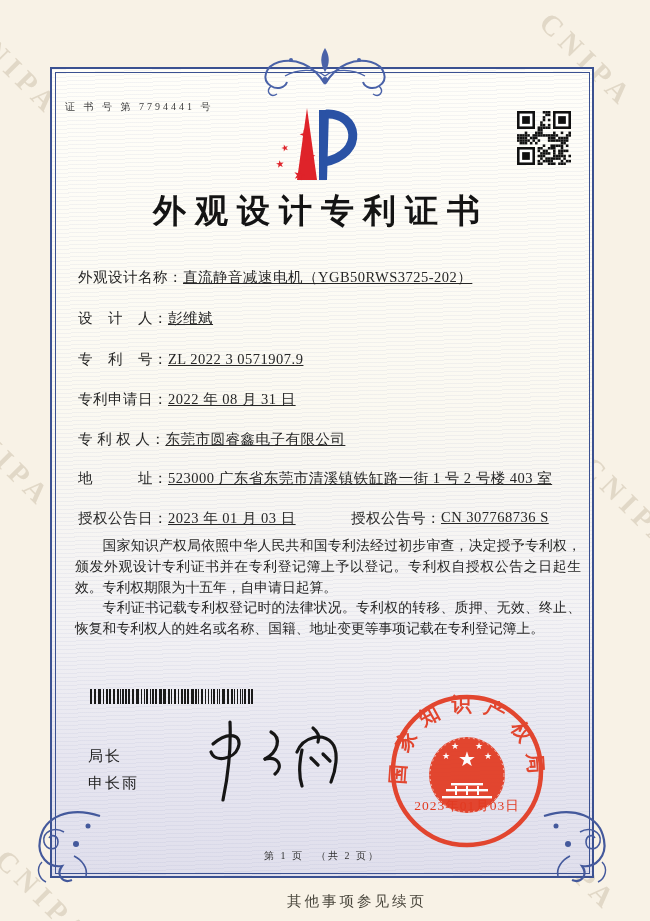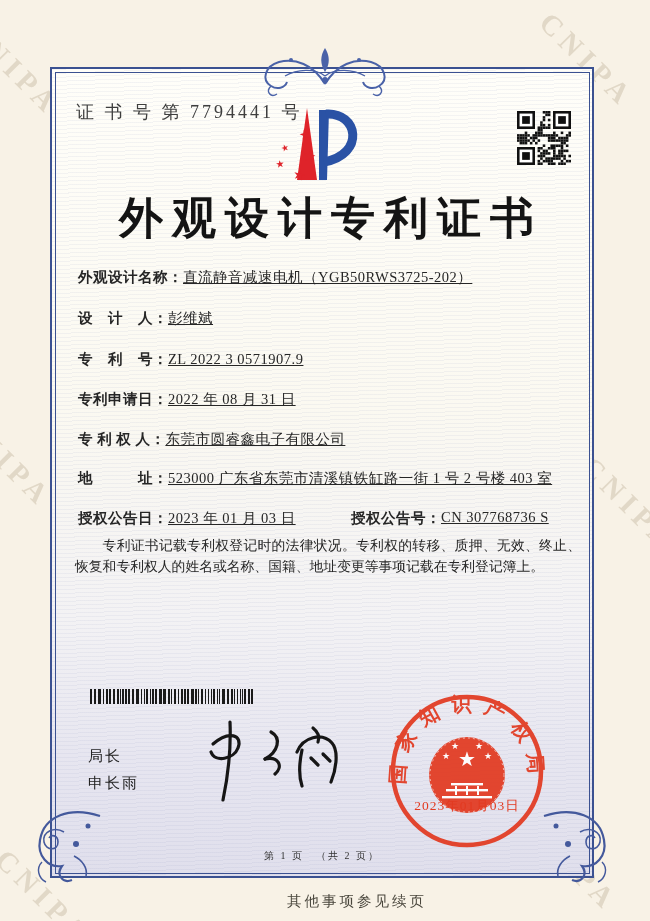--- a/index.html
+++ b/index.html
@@ -23,32 +23,32 @@
     background-image:
       repeating-linear-gradient(178deg, rgba(130,140,185,0.09) 0 1px, rgba(0,0,0,0) 1px 4px),
       linear-gradient(180deg,#fffef9 0%,#fbf9f1 42%,#f3f2f4 68%,#e7e6f0 85%,#e0dfec 100%);
   }
   .frame::after{
     content:"";position:absolute;inset:2.5px;
     border:1px solid #3b5191;pointer-events:none;
   }
   .abs{position:absolute;}
   .cert-no{
-    left:76px;top:100px;
-    font-size:18px;letter-spacing:3px;color:#3e3e3e;
+    left:65px;top:100px;
+    font-size:10px;letter-spacing:3px;color:#3e3e3e;
   }
   .title{
-    left:59px;top:189px;width:544px;text-align:center;
-    font-size:44px;font-weight:bold;letter-spacing:9px;color:#141414;
+    left:49px;top:189px;width:544px;text-align:center;
+    font-size:33px;font-weight:bold;letter-spacing:9px;color:#141414;
   }
   .row{
     left:78px;width:505px;display:flex;align-items:baseline;
     font-size:14.5px;color:#262626;letter-spacing:0.5px;white-space:nowrap;
   }
-  .row .lbl{flex:none;font-weight:bold;}
+  .row .lbl{flex:none;}
   .row .val{flex:none;text-decoration:underline;}
   .grant-no{position:absolute;left:273px;top:0;display:flex;white-space:nowrap;}
   .paras{
     left:75px;top:536px;width:506px;
     font-size:13.8px;line-height:20.8px;color:#262626;
     text-align:justify;
   }
   .paras p{margin:0;text-indent:2em;}
   .signer{
     left:88px;top:742px;
@@ -322,20 +322,21 @@
   <div class="abs row z3" style="top:509px">
     <span class="lbl">授权公告日：</span>
     <span class="val">2023 年 01 月 03 日</span>
     <span class="grant-no">
       <span class="lbl">授权公告号：</span>
       <span class="val">CN 307768736 S</span>
     </span>
   </div>
 
   <div class="abs paras z3">
+    <p>国家知识产权局依照中华人民共和国专利法经过初步审查，决定授予专利权，颁发外观设计专利证书并在专利登记簿上予以登记。专利权自授权公告之日起生效。专利权期限为十五年，自申请日起算。</p>
     <p>专利证书记载专利权登记时的法律状况。专利权的转移、质押、无效、终止、恢复和专利权人的姓名或名称、国籍、地址变更等事项记载在专利登记簿上。</p>
   </div>
 
   <svg id="barcode" class="z3" style="left:90px;top:689px;width:167px;height:15px" viewBox="0 0 167 15">
       <rect x="0" y="0" width="2" height="15" fill="#1a1a1a"></rect>
       <rect x="4" y="0" width="2" height="15" fill="#1a1a1a"></rect>
       <rect x="8" y="0" width="3" height="15" fill="#1a1a1a"></rect>
       <rect x="13" y="0" width="1" height="15" fill="#1a1a1a"></rect>
       <rect x="16" y="0" width="2" height="15" fill="#1a1a1a"></rect>
       <rect x="19" y="0" width="2" height="15" fill="#1a1a1a"></rect>

